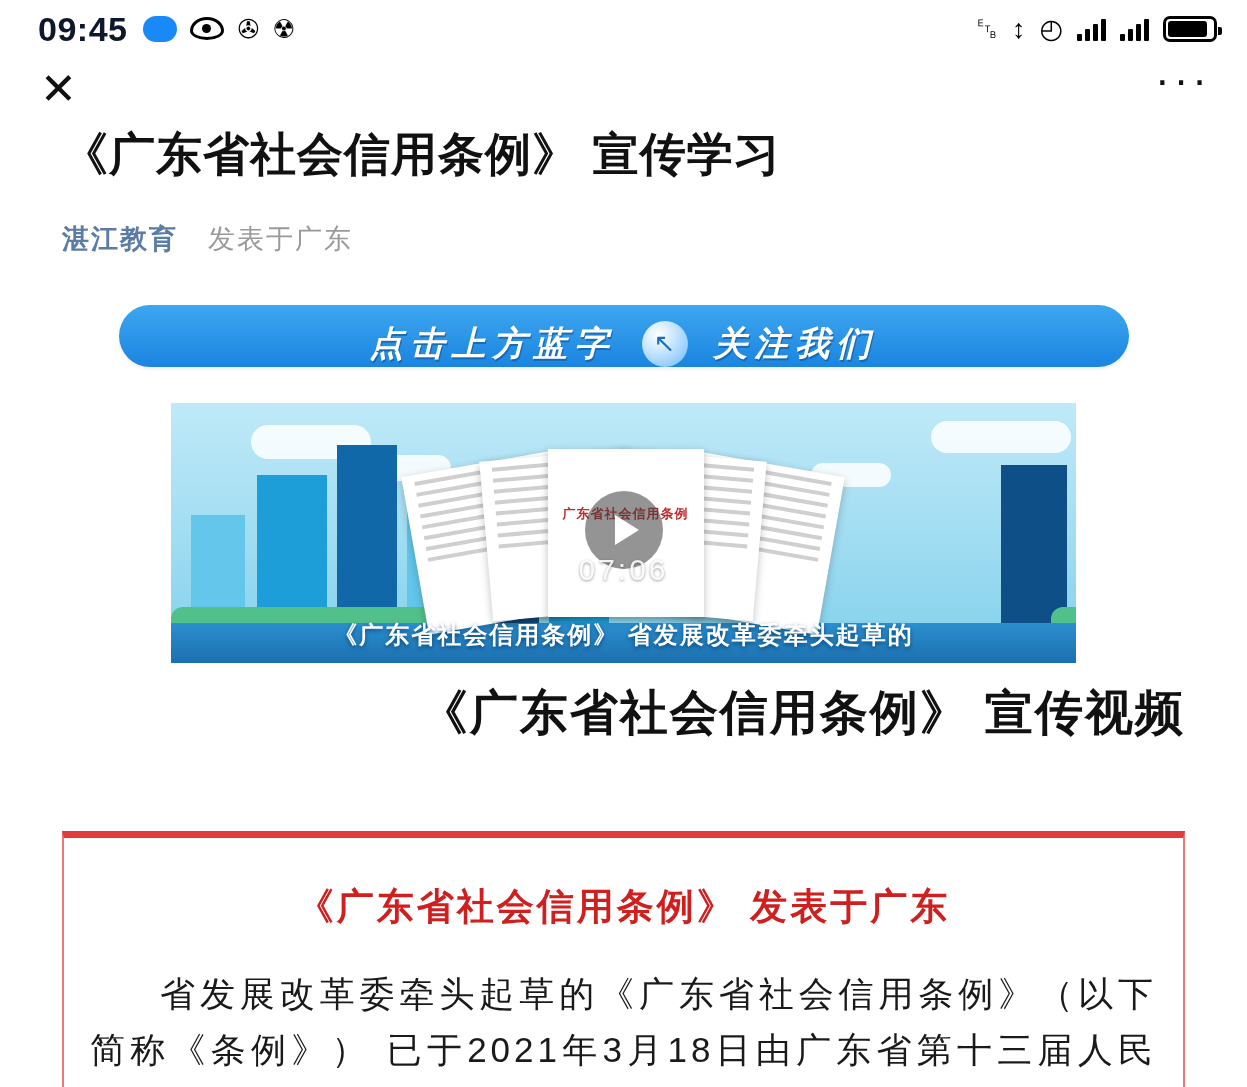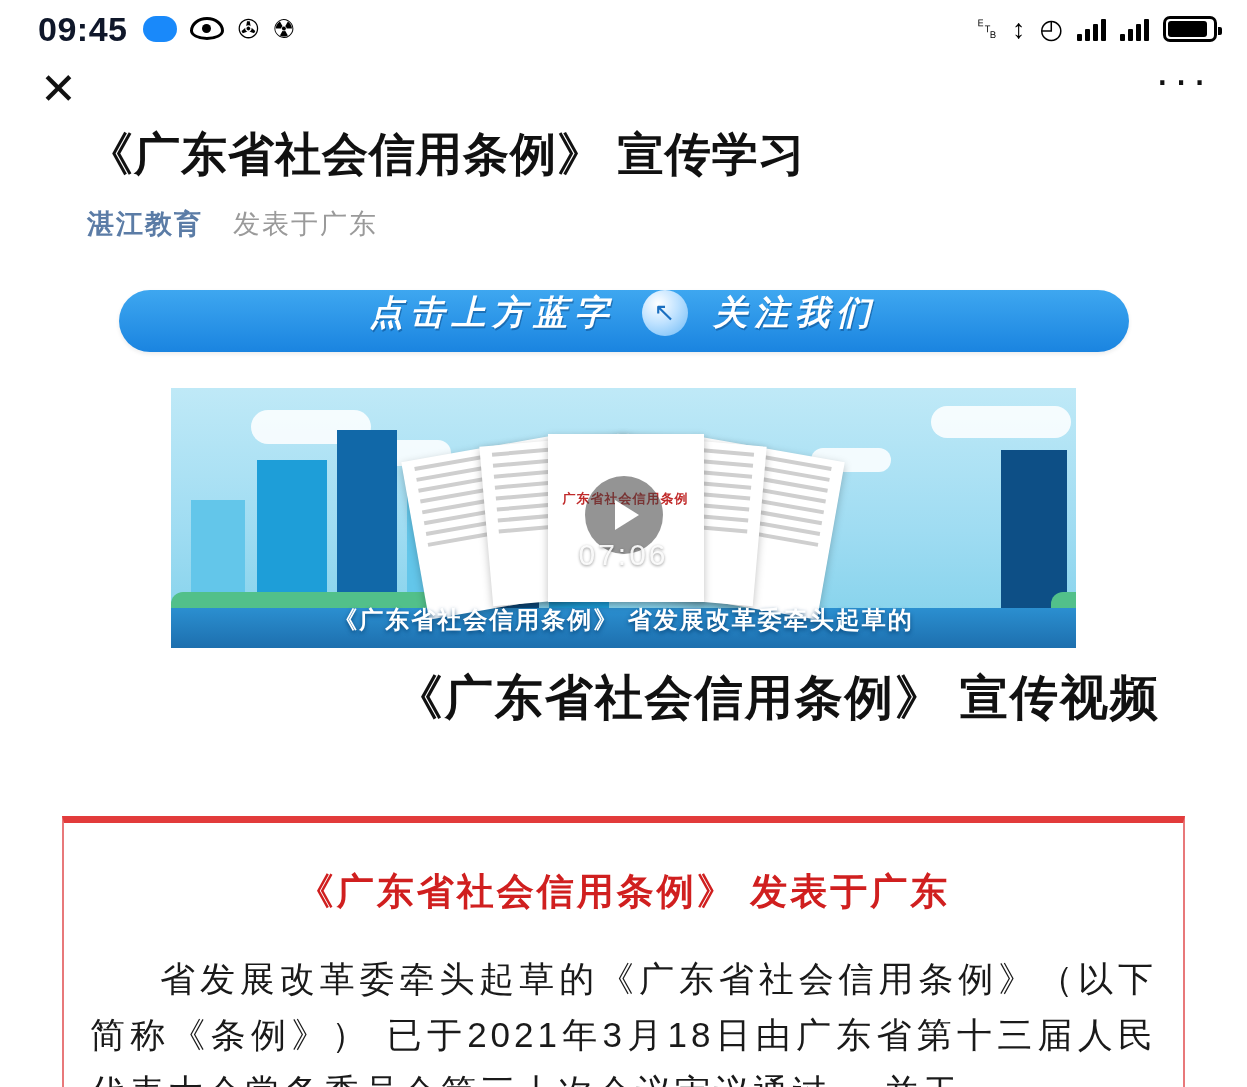--- a/index.html
+++ b/index.html
@@ -143,32 +143,32 @@
     font-size: 44px;
     letter-spacing: 4px;
     line-height: 1;
     color: #111;
     cursor: pointer;
     padding-bottom: 18px;
   }
 
   
   .article {
-    padding: 0 87px;
+    padding: 0 62px;
   }
   .article-title {
     font-size: 46px;
     font-weight: bold;
     letter-spacing: 1px;
     color: #111;
     line-height: 1.25;
     margin: 6px 0 0 0;
   }
   .meta {
-    margin-top: 22px;
+    margin-top: 37px;
     display: flex;
     align-items: flex-end;
     font-size: 27px;
     color: #9a9a9a;
     letter-spacing: 2px;
   }
   .meta .account {
     color: #5b7ca6;
     margin-right: 30px;
     font-weight: 600;
@@ -178,21 +178,21 @@
   .meta .location { }
 
   
   .follow-banner {
     margin: 48px auto 0 auto;
     width: 1010px;
     height: 62px;
     border-radius: 31px;
     background: linear-gradient(180deg, #3ea7f0 0%, #1a84e0 100%);
     display: flex;
-    align-items: flex-start;
+    align-items: flex-end;
     justify-content: center;
     gap: 26px;
     box-shadow: 0 2px 4px rgba(0,0,0,.08);
   }
   .follow-banner .txt {
     color: #fff;
     font-size: 34px;
     font-weight: bold;
     letter-spacing: 7px;
     font-style: italic;

